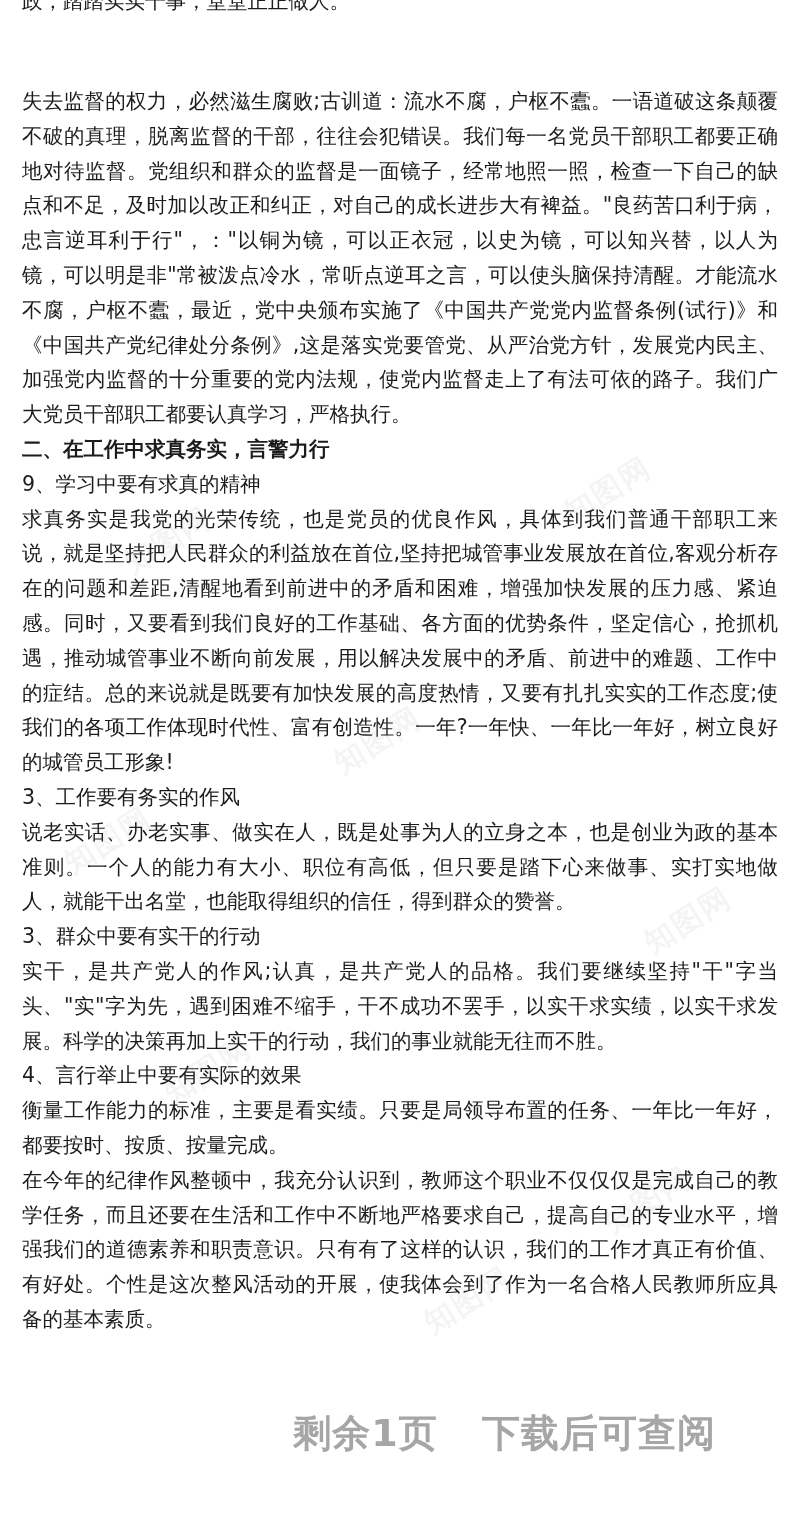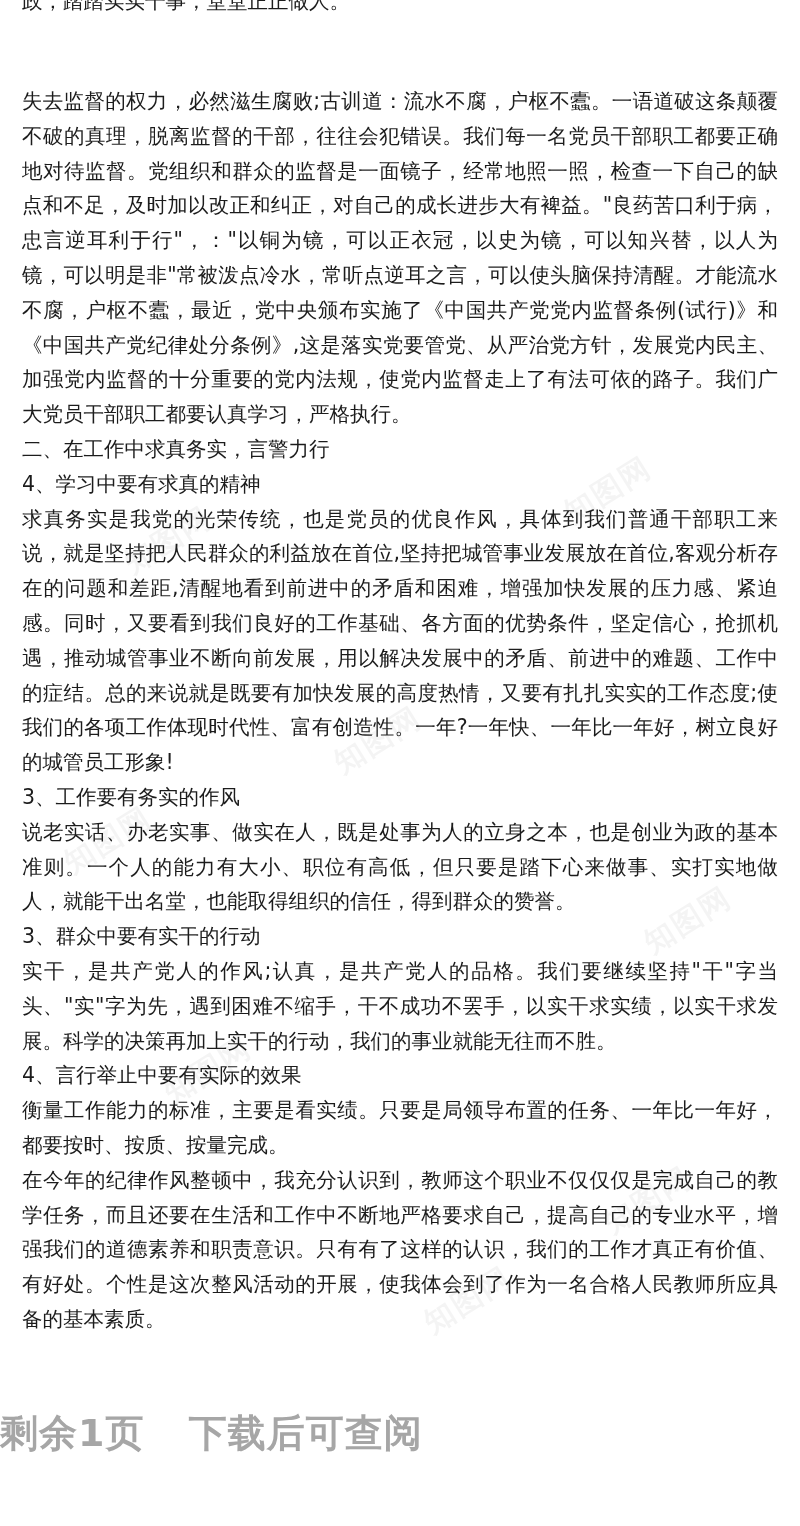--- a/index.html
+++ b/index.html
@@ -67,42 +67,42 @@
     padding: 0 22px 0 22px;
     font-size: 20.5px;
     line-height: 34.8px;
     letter-spacing: 0px;
     text-align: justify;
     text-justify: inter-ideograph;
     color: #1c1c1c;
     font-weight: 400;
   }
   .para.bold {
-    font-weight: 400;
+    font-weight: 700;
   }
   .para.nofill {
     text-align: left;
   }
 
   #flow {
     position: absolute;
     left: 0;
     top: 42px;
     width: 800px;
   }
 
   .gap-sm { height: 42px; }
 
   
   #footer {
     position: absolute;
     left: 0;
     top: 1408px;
     width: 716px;
-    text-align: left;
+    text-align: right;
     z-index: 2;
   }
   #footer .footer-text {
     display: inline-block;
     font-size: 38px;
     font-weight: 700;
     color: #a6a6a6;
     letter-spacing: 1px;
     font-family: "DejaVu Sans", "Liberation Sans", sans-serif;
   }
@@ -135,21 +135,21 @@
 
     <div id="flow">
       <div class="gap-sm"></div>
 
 
       <p class="para">失去监督的权力，必然滋生腐败;古训道：流水不腐，户枢不蠹。一语道破这条颠覆不破的真理，脱离监督的干部，往往会犯错误。我们每一名党员干部职工都要正确地对待监督。党组织和群众的监督是一面镜子，经常地照一照，检查一下自己的缺点和不足，及时加以改正和纠正，对自己的成长进步大有裨益。"良药苦口利于病，忠言逆耳利于行"，："以铜为镜，可以正衣冠，以史为镜，可以知兴替，以人为镜，可以明是非"常被泼点冷水，常听点逆耳之言，可以使头脑保持清醒。才能流水不腐，户枢不蠹，最近，党中央颁布实施了《中国共产党党内监督条例(试行)》和《中国共产党纪律处分条例》,这是落实党要管党、从严治党方针，发展党内民主、加强党内监督的十分重要的党内法规，使党内监督走上了有法可依的路子。我们广大党员干部职工都要认真学习，严格执行。</p>
 
       <p class="para bold nofill">二、在工作中求真务实，言警力行</p>
 
 
-      <p class="para nofill">4、学习中要有求真的精神</p>
+      <p class="para nofill">9、学习中要有求真的精神</p>
 
       <p class="para">求真务实是我党的光荣传统，也是党员的优良作风，具体到我们普通干部职工来说，就是坚持把人民群众的利益放在首位,坚持把城管事业发展放在首位,客观分析存在的问题和差距,清醒地看到前进中的矛盾和困难，增强加快发展的压力感、紧迫感。同时，又要看到我们良好的工作基础、各方面的优势条件，坚定信心，抢抓机遇，推动城管事业不断向前发展，用以解决发展中的矛盾、前进中的难题、工作中的症结。总的来说就是既要有加快发展的高度热情，又要有扎扎实实的工作态度;使我们的各项工作体现时代性、富有创造性。一年?一年快、一年比一年好，树立良好的城管员工形象!</p>
 
       <p class="para nofill">3、工作要有务实的作风</p>
 
       <p class="para">说老实话、办老实事、做实在人，既是处事为人的立身之本，也是创业为政的基本准则。一个人的能力有大小、职位有高低，但只要是踏下心来做事、实打实地做人，就能干出名堂，也能取得组织的信任，得到群众的赞誉。</p>
 
       <p class="para nofill">3、群众中要有实干的行动</p>
 
       <p class="para">实干，是共产党人的作风;认真，是共产党人的品格。我们要继续坚持"干"字当头、"实"字为先，遇到困难不缩手，干不成功不罢手，以实干求实绩，以实干求发展。科学的决策再加上实干的行动，我们的事业就能无往而不胜。</p>

